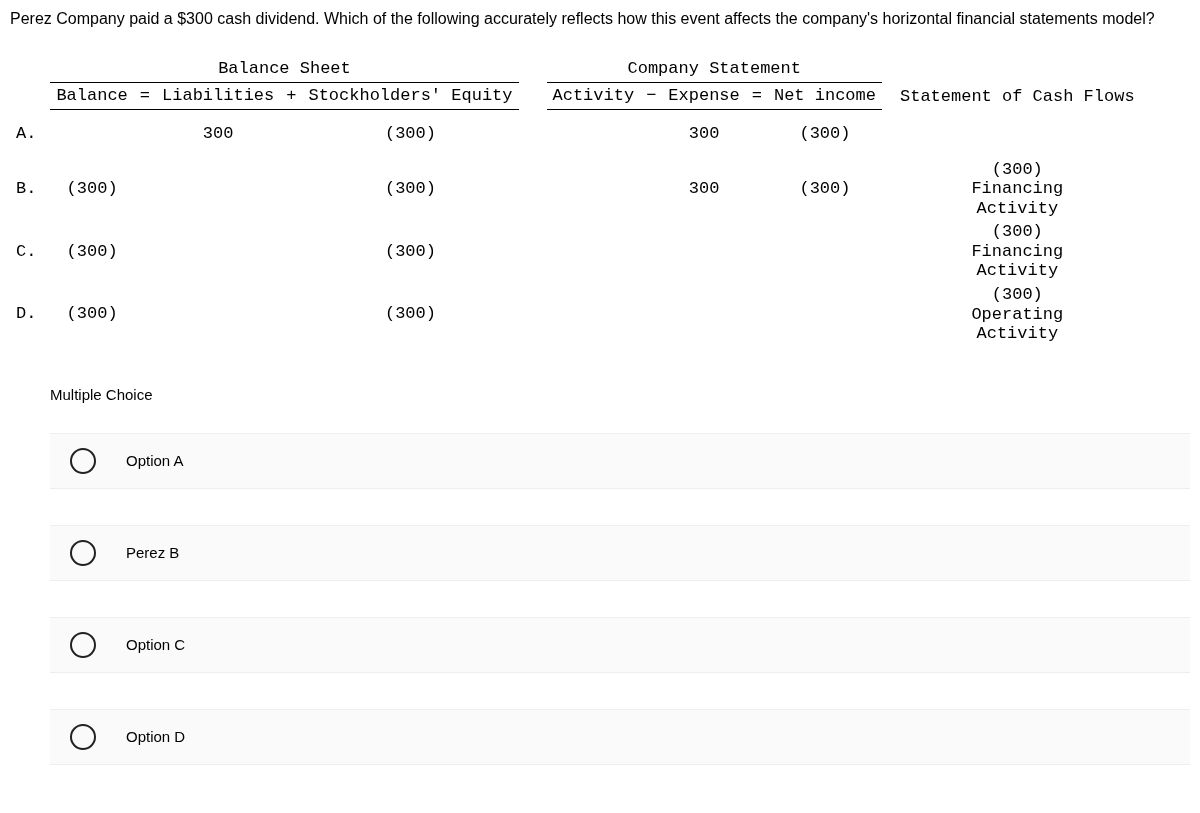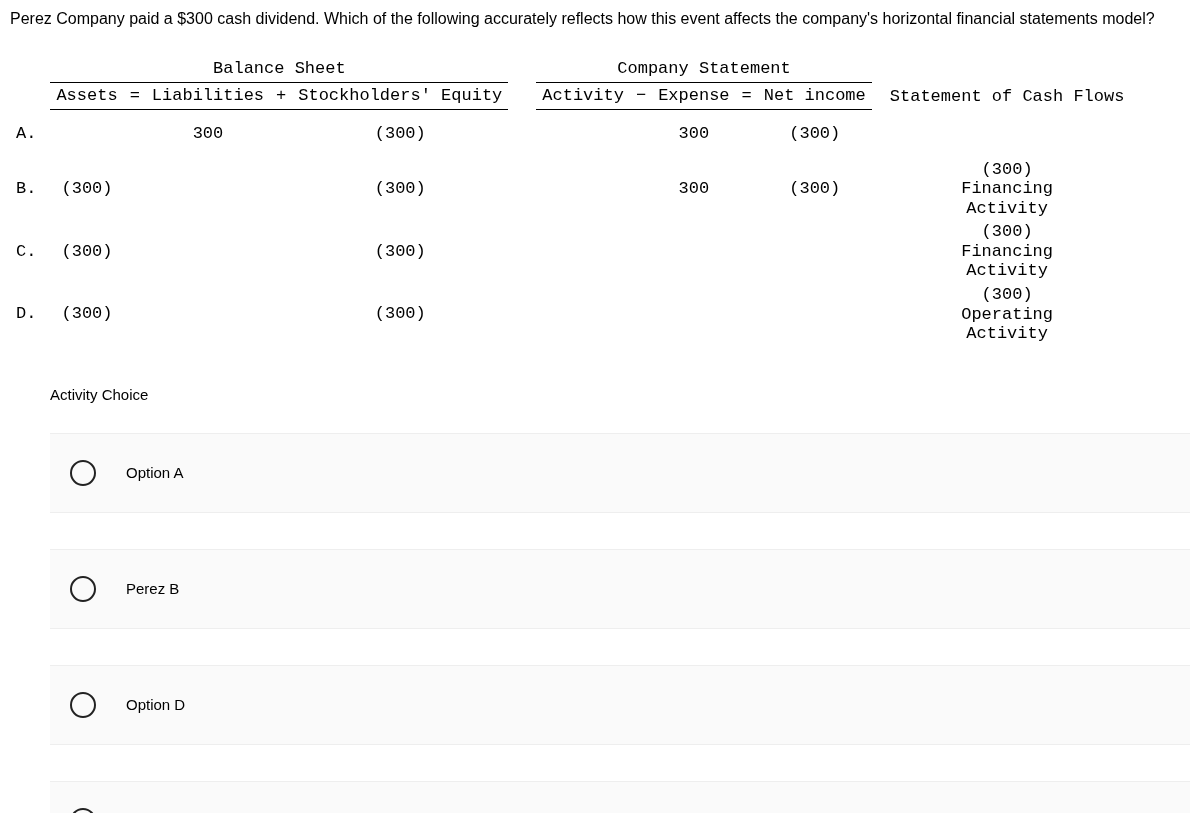--- a/index.html
+++ b/index.html
@@ -40,21 +40,21 @@
     margin: 30px 0 30px 40px;
   }
   .options { padding-left: 40px; }
   .option {
     display: flex;
     align-items: center;
     background: #fafafa;
     border-top: 1px solid #eee;
     border-bottom: 1px solid #eee;
     margin-bottom: 36px;
-    padding: 26px 20px;
+    padding: 14px 20px;
     width: 100%;
     cursor: pointer;
   }
   .radio {
     width: 26px; height: 26px;
     border: 2px solid #222;
     border-radius: 50%;
     margin-right: 30px;
     flex-shrink: 0;
   }
@@ -73,21 +73,21 @@
     <td colspan="5">Balance Sheet</td>
     <td class="no-border" style="width:28px;"></td>
     <td colspan="5">Company Statement</td>
     <td class="no-border" style="width:10px;"></td>
     <td rowspan="2" class="no-border" style="vertical-align:bottom;">
       <span>Statement of Cash Flows</span>
     </td>
   </tr>
   <tr class="sub-hdr">
     <td class="no-border"></td>
-    <td>Assets</td>
+    <td>Balance</td>
     <td>=</td>
     <td>Liabilities</td>
     <td>+</td>
     <td style="white-space:normal;margin-left:8px;">Stockholders' Equity</td>
     <td class="no-border"></td>
     <td>Activity</td>
     <td>−</td>
     <td>Expense</td>
     <td>=</td>
     <td style="white-space:normal;font-family:Liberation Mono, monospace;">Net income</td>
@@ -155,32 +155,32 @@
     <td></td>
           <td></td>
     <td></td>
           <td></td>
     <td class="cash-cell">(300)<br>Operating<br>Activity</td>
   </tr>
 </tbody>
     </table>
 </div>
 
-<div class="mc-label">Activity Choice</div>
+<div class="mc-label">Multiple Choice</div>
 
 <div class="options">
   <div class="option">
     <div class="radio"></div>
     <span class="opt-text">Option A</span>
   </div>
   <div class="option">
     <div class="radio"></div>
     <span class="opt-text">Perez B</span>
   </div>
   <div class="option">
     <div class="radio"></div>
-    <span class="opt-text">Option D</span>
+    <span class="opt-text">Option C</span>
   </div>
   <div class="option">
     <div class="radio"></div>
-    <span class="opt-text">Option C</span>
+    <span class="opt-text">Option D</span>
   </div>
 </div>
 
 </body></html>

